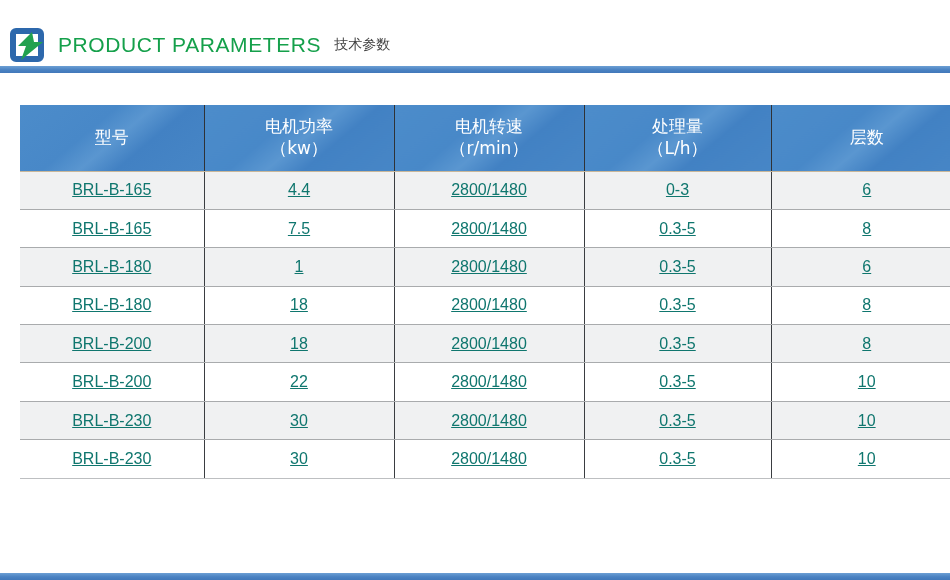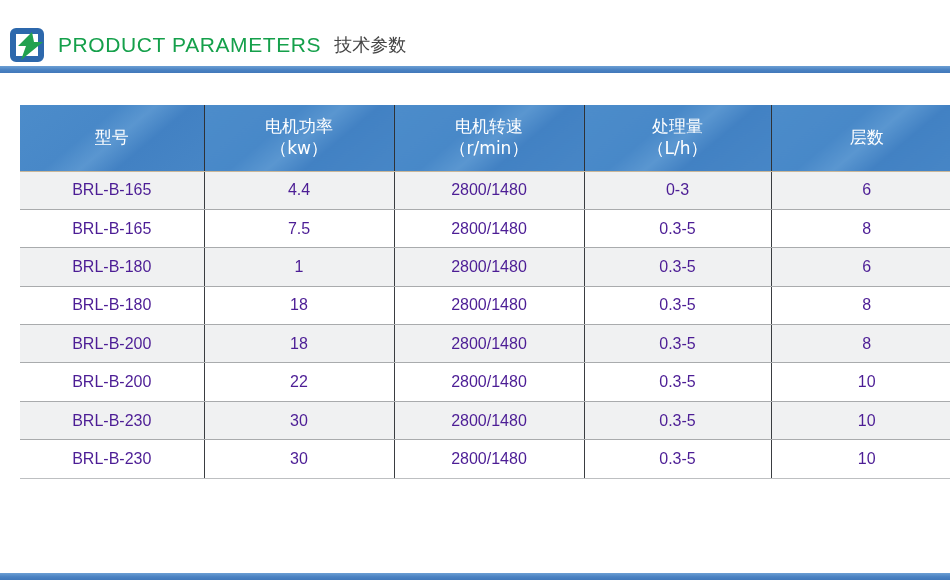--- a/index.html
+++ b/index.html
@@ -49,21 +49,21 @@
     z-index: 2;
   }
   .heading-en {
     font-size: 21px;
     letter-spacing: 0.6px;
     color: #15a04b;
     font-weight: 500;
     white-space: nowrap;
   }
   .heading-cn {
-    font-size: 18px;
+    font-size: 14px;
     color: #444444;
     margin-left: 13px;
     white-space: nowrap;
     font-family: "DejaVu Sans", "Liberation Sans", sans-serif;
   }
 
   .rule-bar {
     position: absolute;
     left: 0; width: 950px; height: 7px;
     background: linear-gradient(180deg, #6c9fd4 0%, #4a82c2 55%, #4278ba 100%);
@@ -98,27 +98,28 @@
     border-right: 1px solid #2f3236;
     padding: 0 4px;
     font-family: "DejaVu Sans", "Liberation Sans", sans-serif;
   }
   table.spec thead th:last-child { border-right: none; }
   table.spec thead th .ln2 { display:block; }
 
   table.spec tbody td {
     height: 38.4px;
     font-size: 16px;
-    color: #4c1d95;
+    color: #0f766e;
     text-align: center;
     vertical-align: middle;
     border-right: 1px solid #3a3d41;
     border-bottom: 1px solid #a9abad;
     padding: 0 4px;
     white-space: nowrap;
+    text-decoration: underline;
   }
   table.spec tbody td:last-child { border-right: none; }
   table.spec tbody tr.odd td { background: #f0f1f2; }
   table.spec tbody tr.even td { background: #ffffff; }
   table.spec tbody tr:last-child td { border-bottom: 1px solid #bdbfc1; }
   table.spec thead tr th { border-bottom: 1px solid #c9b79a; }
 </style>
 </head>
 <body>
 

